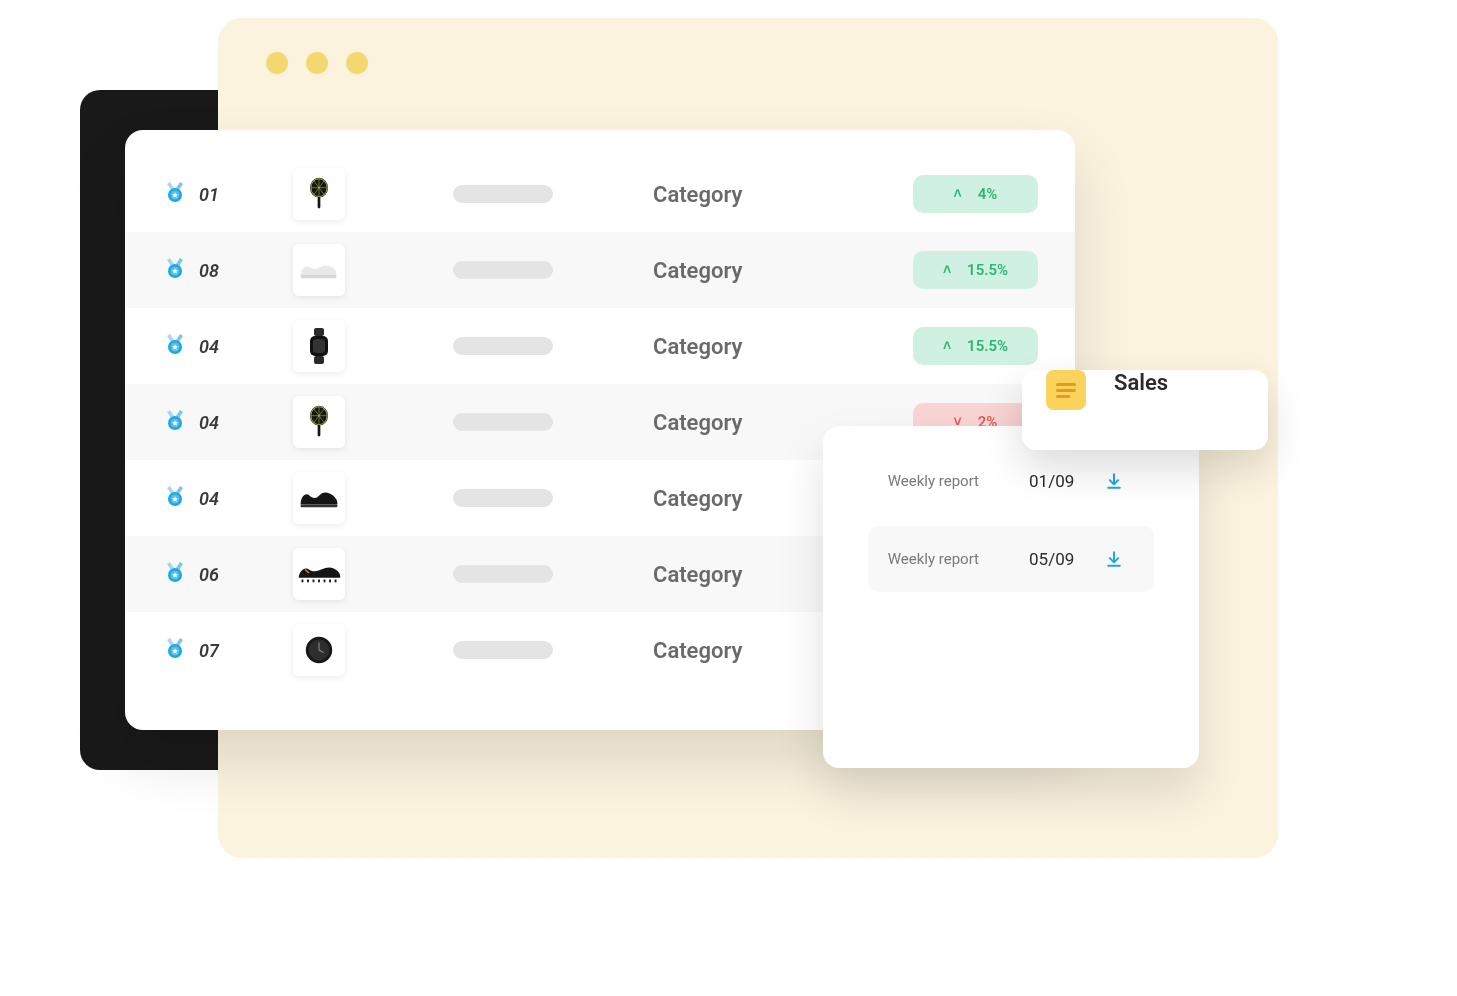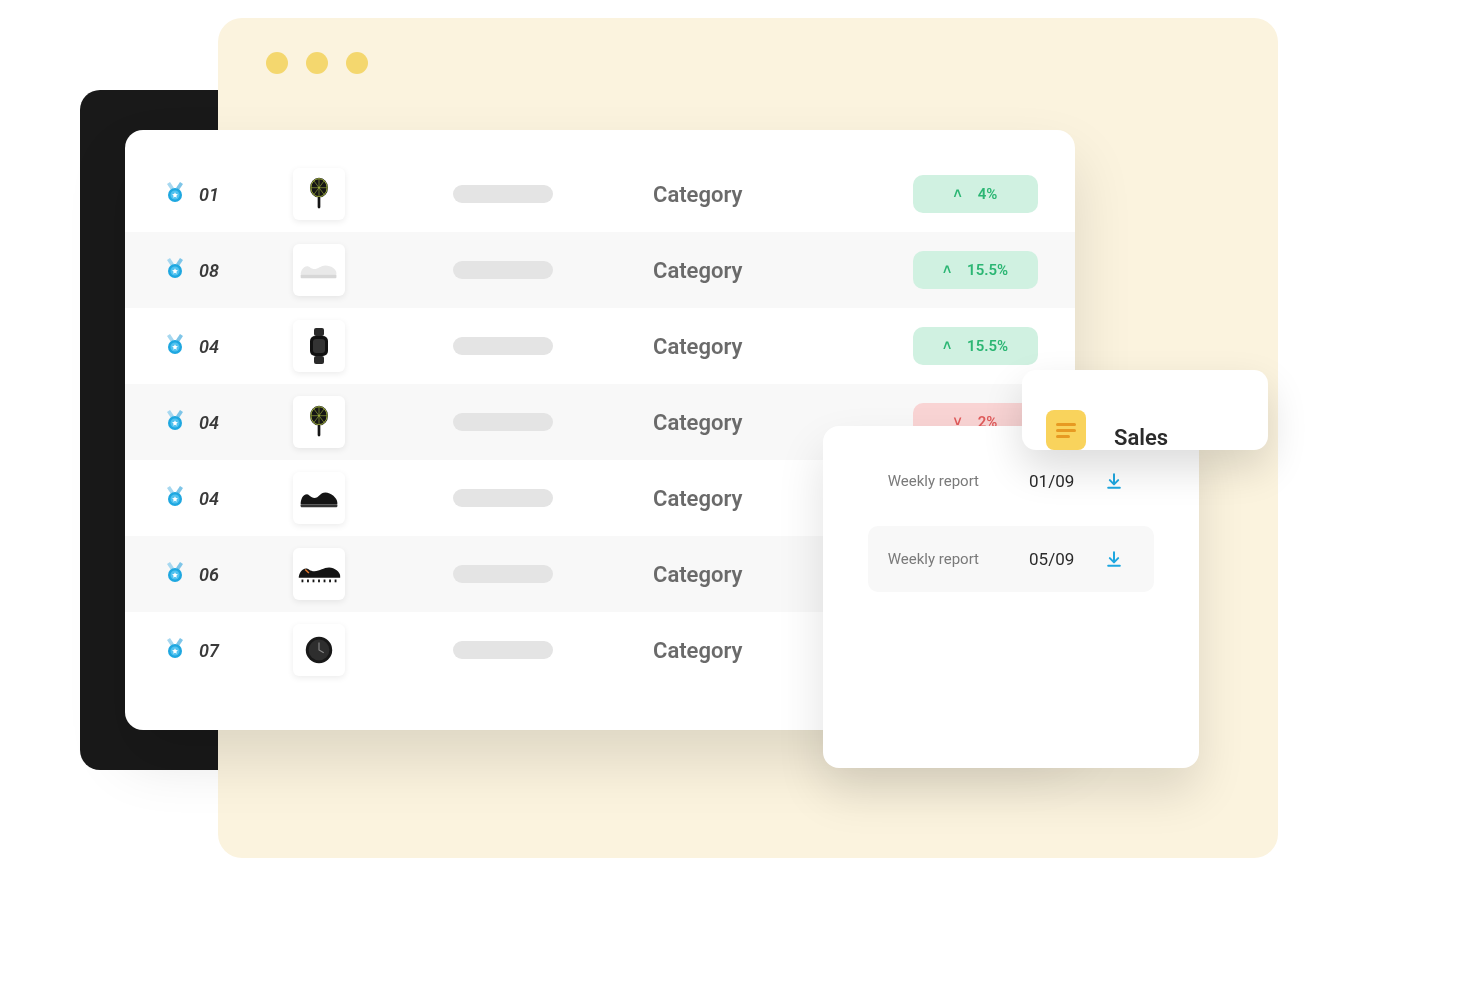--- a/index.html
+++ b/index.html
@@ -24,21 +24,21 @@
 .delta-cell.down { background: #f9d4d4; color: #e05a5a; }
 .delta-cell .arrow { font-size: 14px; font-weight: 700; }
 .delta-cell .val { font-size: 15px; font-weight: 600; }
 .reports-card { position: absolute; left: 823px; top: 426px; width: 376px; height: 342px; background: #fff; border-radius: 16px; box-shadow: 0 24px 48px rgba(0,0,0,0.12); padding: 22px 18px; display: flex; flex-direction: column; gap: 12px; align-items: center; }
 .report-row { display: grid; grid-template-columns: 1fr auto 40px; align-items: center; height: 66px; border-radius: 10px; padding: 0 20px; gap: 20px; }
 .report-row.alt { background: #f8f8f8; }
 .report-name { font-size: 15px; color: #7a7a7a; }
 .report-date { font-size: 17px; font-weight: 400; color: #2b2b2b; margin-left: 30px; }
 .download-btn { display: flex; align-items: center; justify-content: center; cursor: pointer; }
 .download-btn svg { width: 20px; height: 20px; }
-.sales-chip { position: absolute; left: 1022px; top: 370px; width: 246px; height: 80px; background: #fff; border-radius: 14px; box-shadow: 0 18px 40px rgba(0,0,0,0.14); display: flex; align-items: flex-end; padding: 0 24px; gap: 28px; }
+.sales-chip { position: absolute; left: 1022px; top: 370px; width: 246px; height: 80px; background: #fff; border-radius: 14px; box-shadow: 0 18px 40px rgba(0,0,0,0.14); display: flex; align-items: flex-start; padding: 0 24px; gap: 28px; }
 .sales-icon { width: 40px; height: 40px; background: #f9d35c; border-radius: 8px; display: flex; align-items: center; justify-content: center; }
 .sales-icon .lines { display: flex; flex-direction: column; gap: 3px; }
 .sales-icon .lines span { display: block; height: 3px; background: #e79a22; border-radius: 2px; }
 .sales-icon .lines span:nth-child(1){ width: 20px; }
 .sales-icon .lines span:nth-child(2){ width: 20px; }
 .sales-icon .lines span:nth-child(3){ width: 14px; }
 .sales-label { font-size: 22px; font-weight: 600; color: #2b2b2b; }
 </style>
 </head>
 <body>

